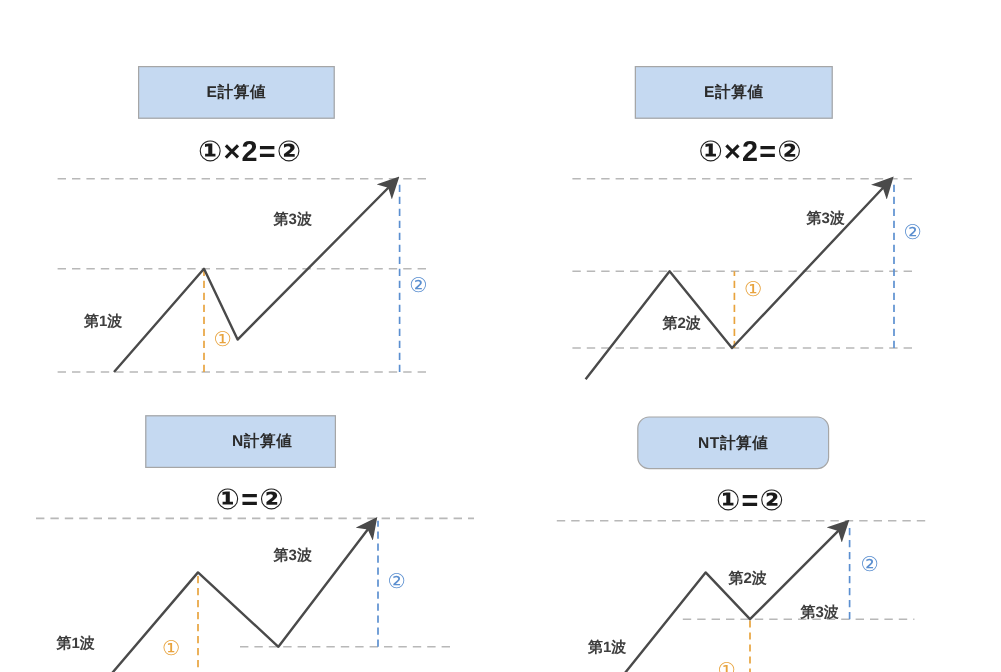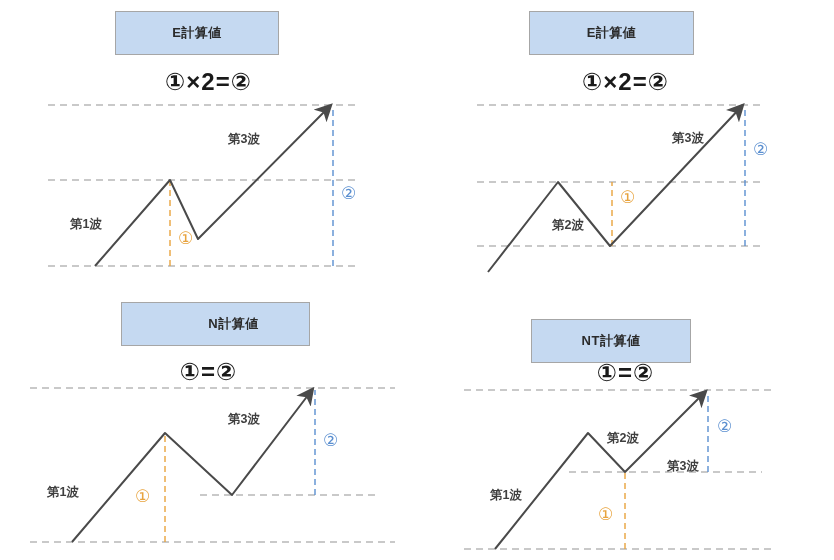--- a/index.html
+++ b/index.html
@@ -10,20 +10,21 @@
     font-family:"Liberation Sans","DejaVu Sans",sans-serif;
     color:#3f3f3f;
     overflow:hidden;
     position:relative;
   }
   .grid{
     position:absolute;inset:0;
     display:grid;
     grid-template-columns:417px 417px;
     grid-template-rows:280px 280px;
+    margin-top:44px;
   }
   .panel{position:relative;width:417px;height:280px;}
 
   
   .title-box{
     position:absolute;
     box-sizing:border-box;
     background:#c5d9f1;
     border:1px solid #a6a6a6;
     display:flex;align-items:center;justify-content:center;
@@ -110,21 +111,21 @@
       </defs>
       <polyline points="71,272 141,182 193,246 325,106" fill="none" stroke="#4a4a4a" stroke-width="2" stroke-linejoin="round" marker-end="url(#ah-v)"></polyline>
       <text class="wave-label" x="135" y="229">第2波</text>
       <text class="wave-label" x="255" y="142">第3波</text>
       <text class="mark-one" x="203" y="203">①</text>
       <text class="mark-two" x="336" y="155">②</text>
     </svg>
   </div>
 
   <div class="panel">
-    <div class="title-box" style="left:121px;top:22px;width:189px;height:44px;padding-left:36px;">
+    <div class="title-box" style="left:121px;top:22px;width:159px;height:44px;padding-left:36px;">
       <span>N計算値</span>
     </div>
     <div class="formula" style="top:78px;left:0;">①=②</div>
 
     <svg class="chart" width="417" height="280">
       <line x1="30" y1="108" x2="395" y2="108" stroke="#b8b8b8" stroke-width="1.3" stroke-dasharray="7 5"></line>
       <line x1="200" y1="215" x2="378" y2="215" stroke="#b8b8b8" stroke-width="1.3" stroke-dasharray="7 5"></line>
       <line x1="30" y1="262" x2="395" y2="262" stroke="#b8b8b8" stroke-width="1.3" stroke-dasharray="7 5"></line>
       <line x1="165" y1="262" x2="165" y2="153" stroke="#e8a33d" stroke-width="1.4" stroke-dasharray="6 4"></line>
       <line x1="315" y1="215" x2="315" y2="110" stroke="#5b8fd0" stroke-width="1.4" stroke-dasharray="6 4"></line>
@@ -135,21 +136,21 @@
       </defs>
       <polyline points="72,262 165,153 232,215 312,110" fill="none" stroke="#4a4a4a" stroke-width="2" stroke-linejoin="round" marker-end="url(#ah-n)"></polyline>
       <text class="wave-label" x="47" y="216">第1波</text>
       <text class="wave-label" x="228" y="143">第3波</text>
       <text class="mark-one" x="135" y="222">①</text>
       <text class="mark-two" x="323" y="166">②</text>
     </svg>
   </div>
 
   <div class="panel">
-    <div class="title-box" style="left:114px;top:39px;width:160px;height:44px;">
+    <div class="title-box" style="left:114px;top:23px;width:160px;height:44px;border-radius:10px;">
       <span>NT計算値</span>
     </div>
     <div class="formula" style="top:79px;left:0;">①=②</div>
 
     <svg class="chart" width="417" height="280">
       <line x1="47" y1="110" x2="357" y2="110" stroke="#b8b8b8" stroke-width="1.3" stroke-dasharray="7 5"></line>
       <line x1="152" y1="192" x2="345" y2="192" stroke="#b8b8b8" stroke-width="1.3" stroke-dasharray="7 5"></line>
       <line x1="47" y1="269" x2="357" y2="269" stroke="#b8b8b8" stroke-width="1.3" stroke-dasharray="7 5"></line>
       <line x1="208" y1="269" x2="208" y2="192" stroke="#e8a33d" stroke-width="1.4" stroke-dasharray="6 4"></line>
       <line x1="291" y1="192" x2="291" y2="112" stroke="#5b8fd0" stroke-width="1.4" stroke-dasharray="6 4"></line>

